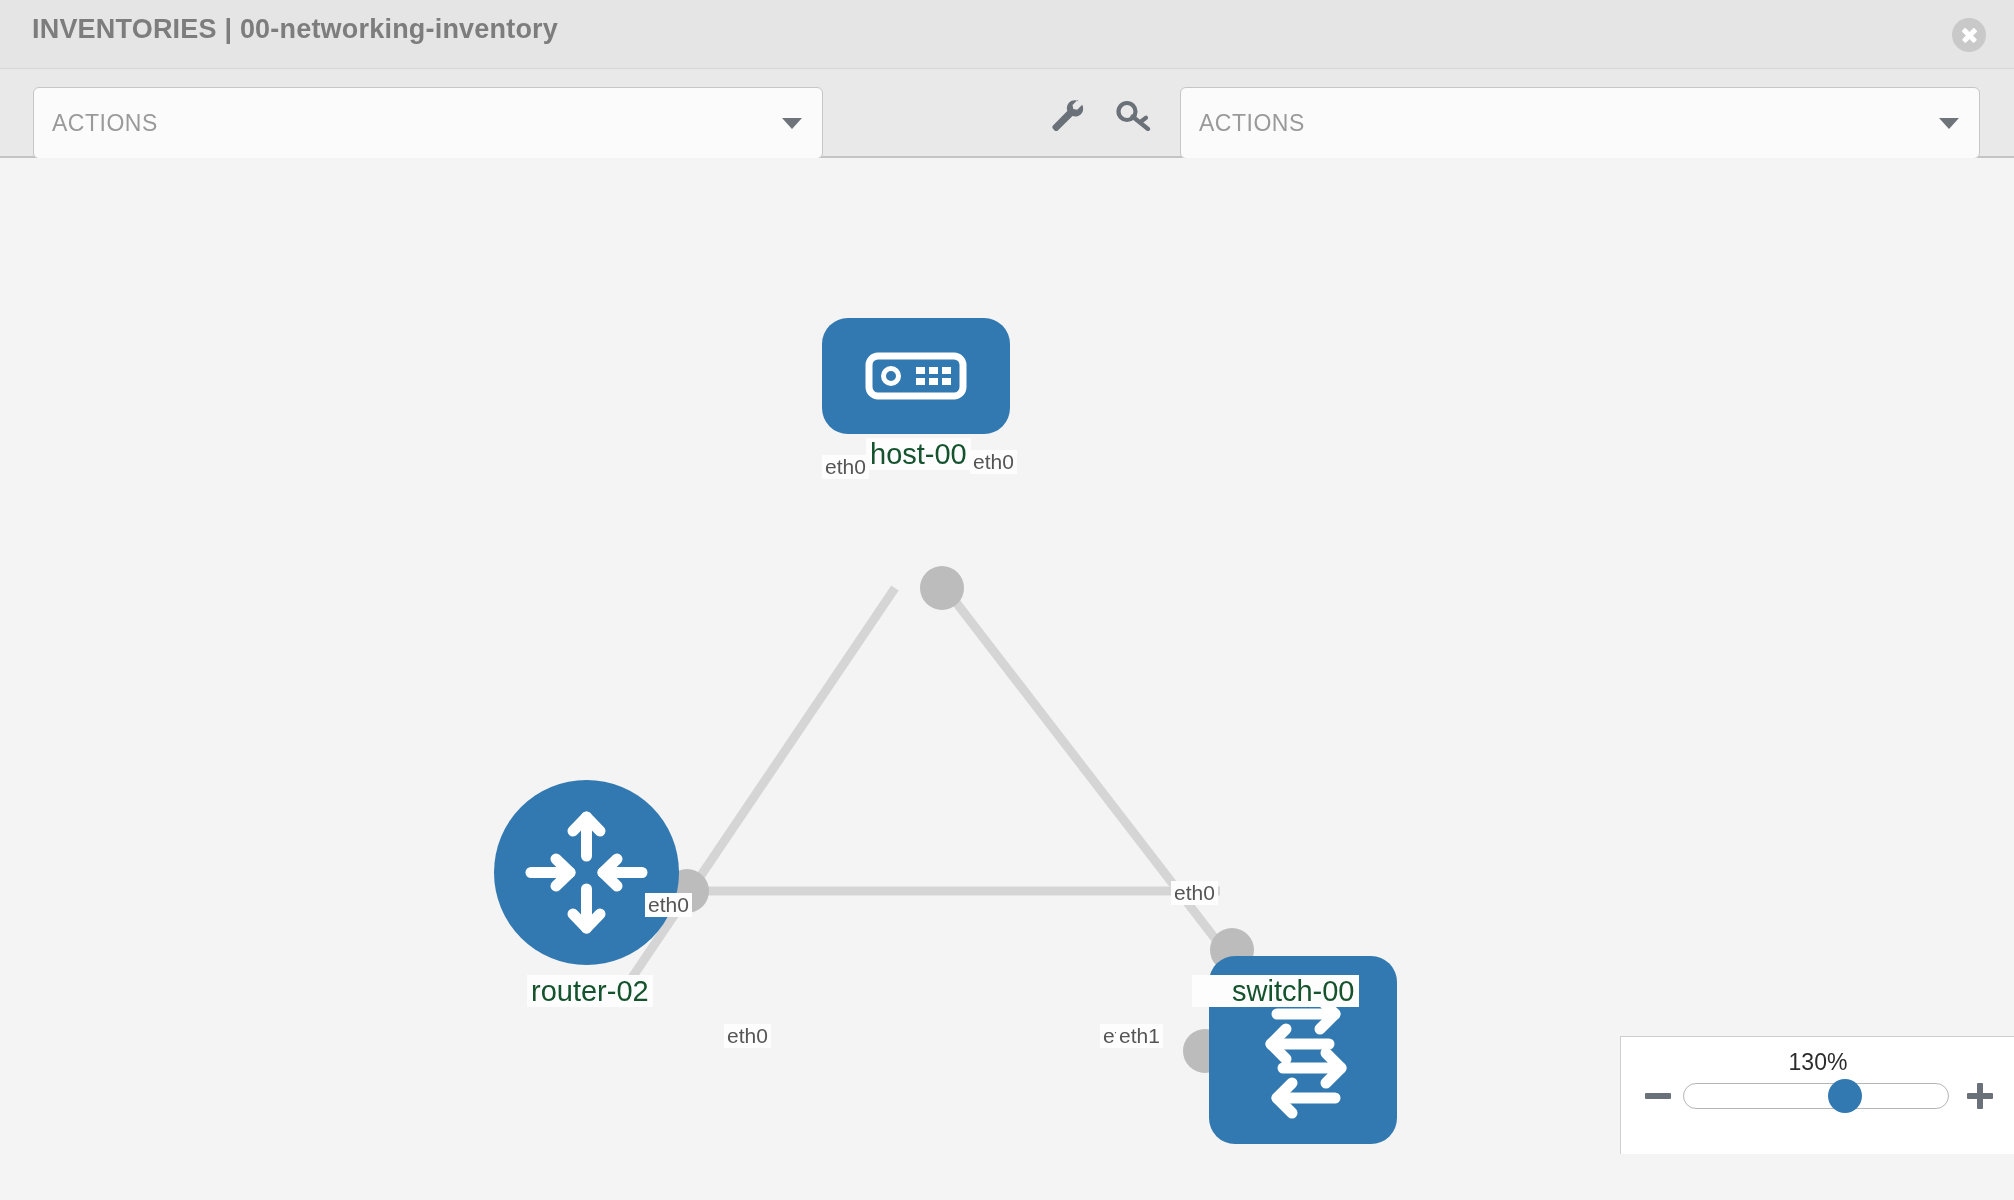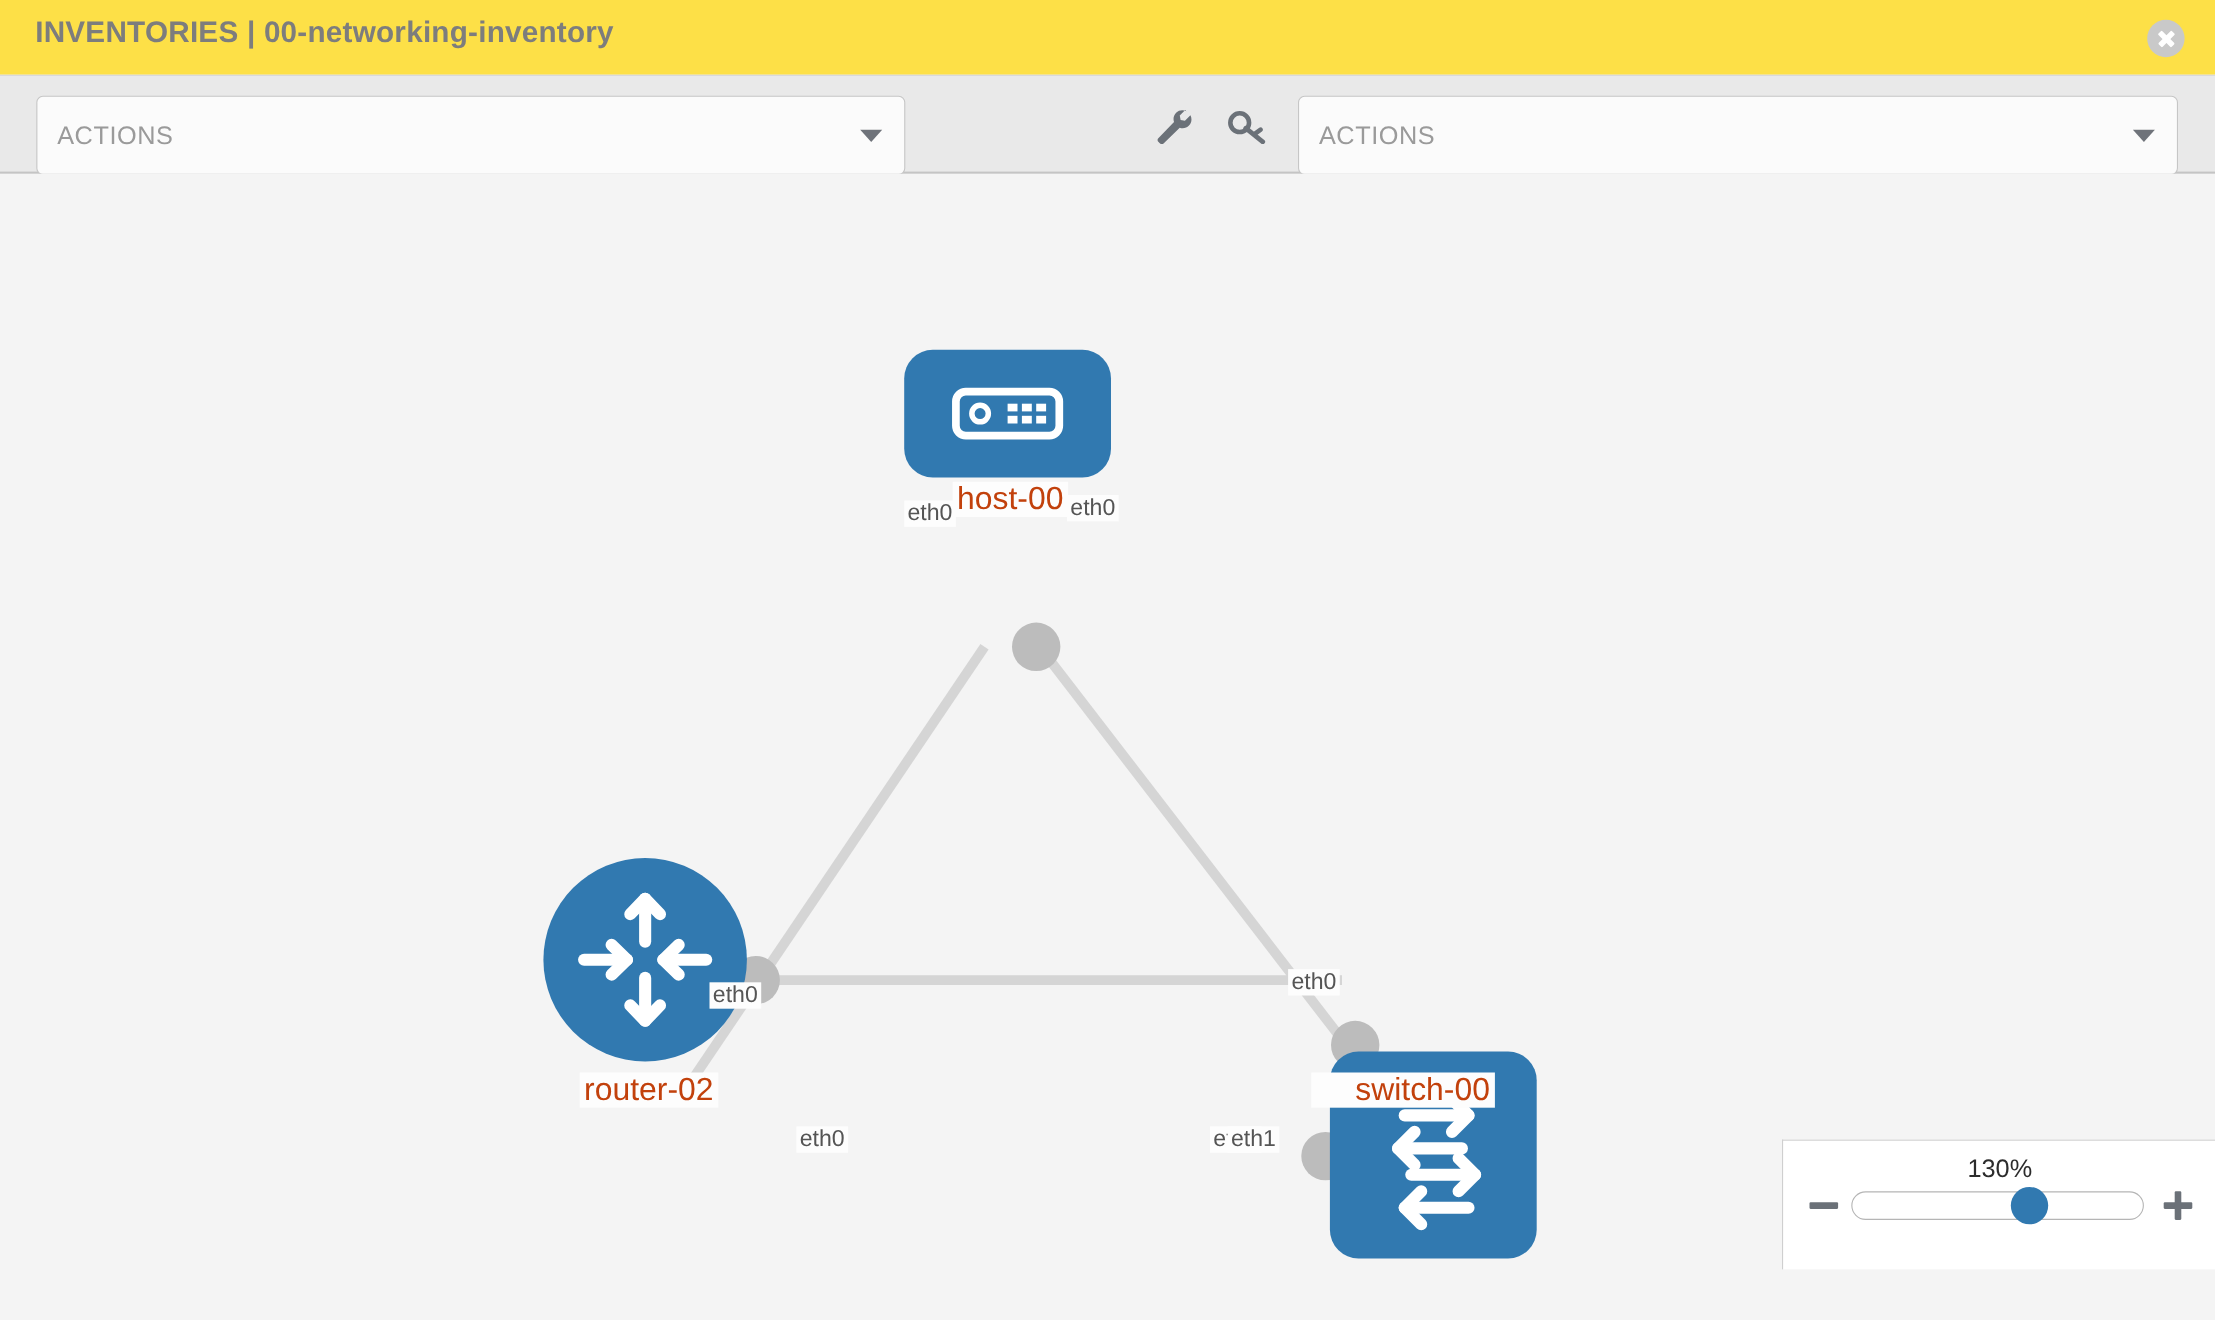--- a/index.html
+++ b/index.html
@@ -18,21 +18,21 @@
     overflow: hidden;
     background: #ffffff;
   }
 
   
   .header {
     position: absolute;
     left: 0; top: 0;
     width: 2014px;
     height: 68px;
-    background: #fde047;
+    background: #e5e5e5;
     box-sizing: border-box;
   }
   .header-title {
     position: absolute;
     left: 32px;
     top: 14px;
     font-size: 27px;
     font-weight: bold;
     color: #7d7d7d;
     letter-spacing: 0.2px;
@@ -150,21 +150,21 @@
     position: absolute;
     left: 0; top: 0;
     width: 100%;
     height: 100%;
   }
   .node .glyph svg { display: block; width: 100%; height: 100%; }
 
   .node-label {
     position: absolute;
     font-size: 29px;
-    color: #c2410c;
+    color: #14532d;
     background: #fdfdfd;
     white-space: nowrap;
     padding: 1px 4px;
     line-height: 1.05;
   }
 
   .port {
     position: absolute;
     width: 44px;
     height: 44px;

